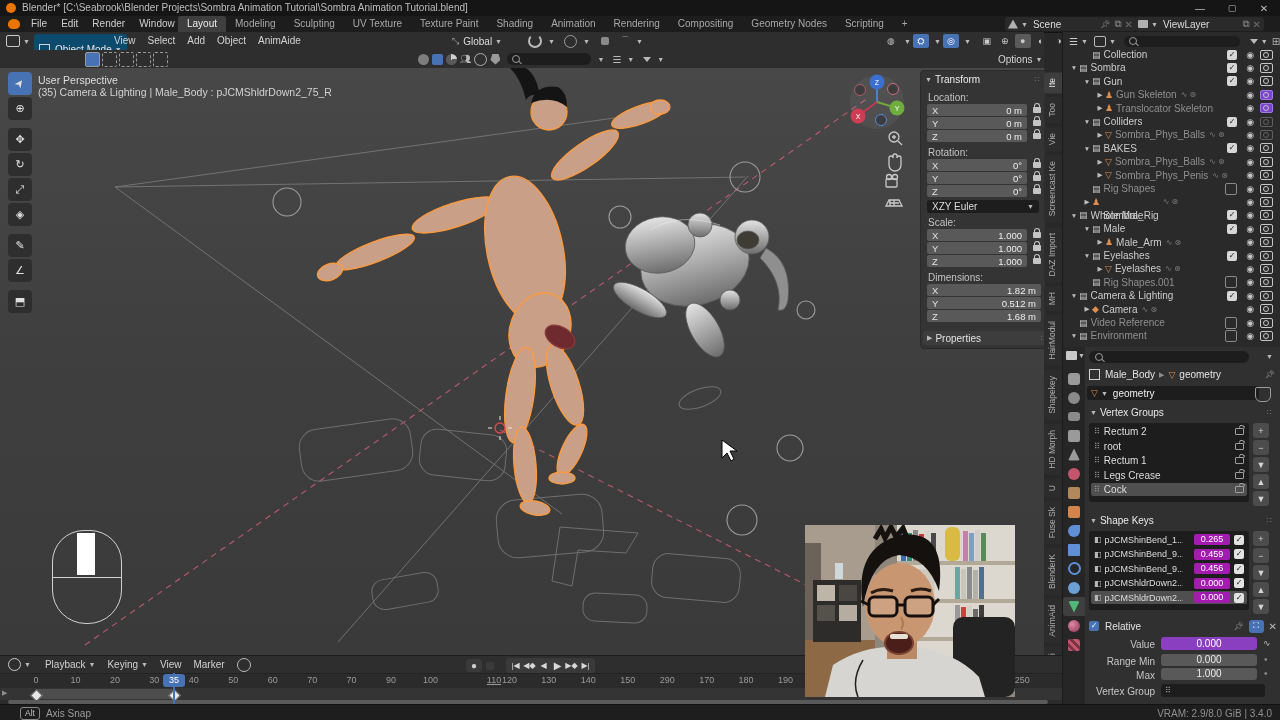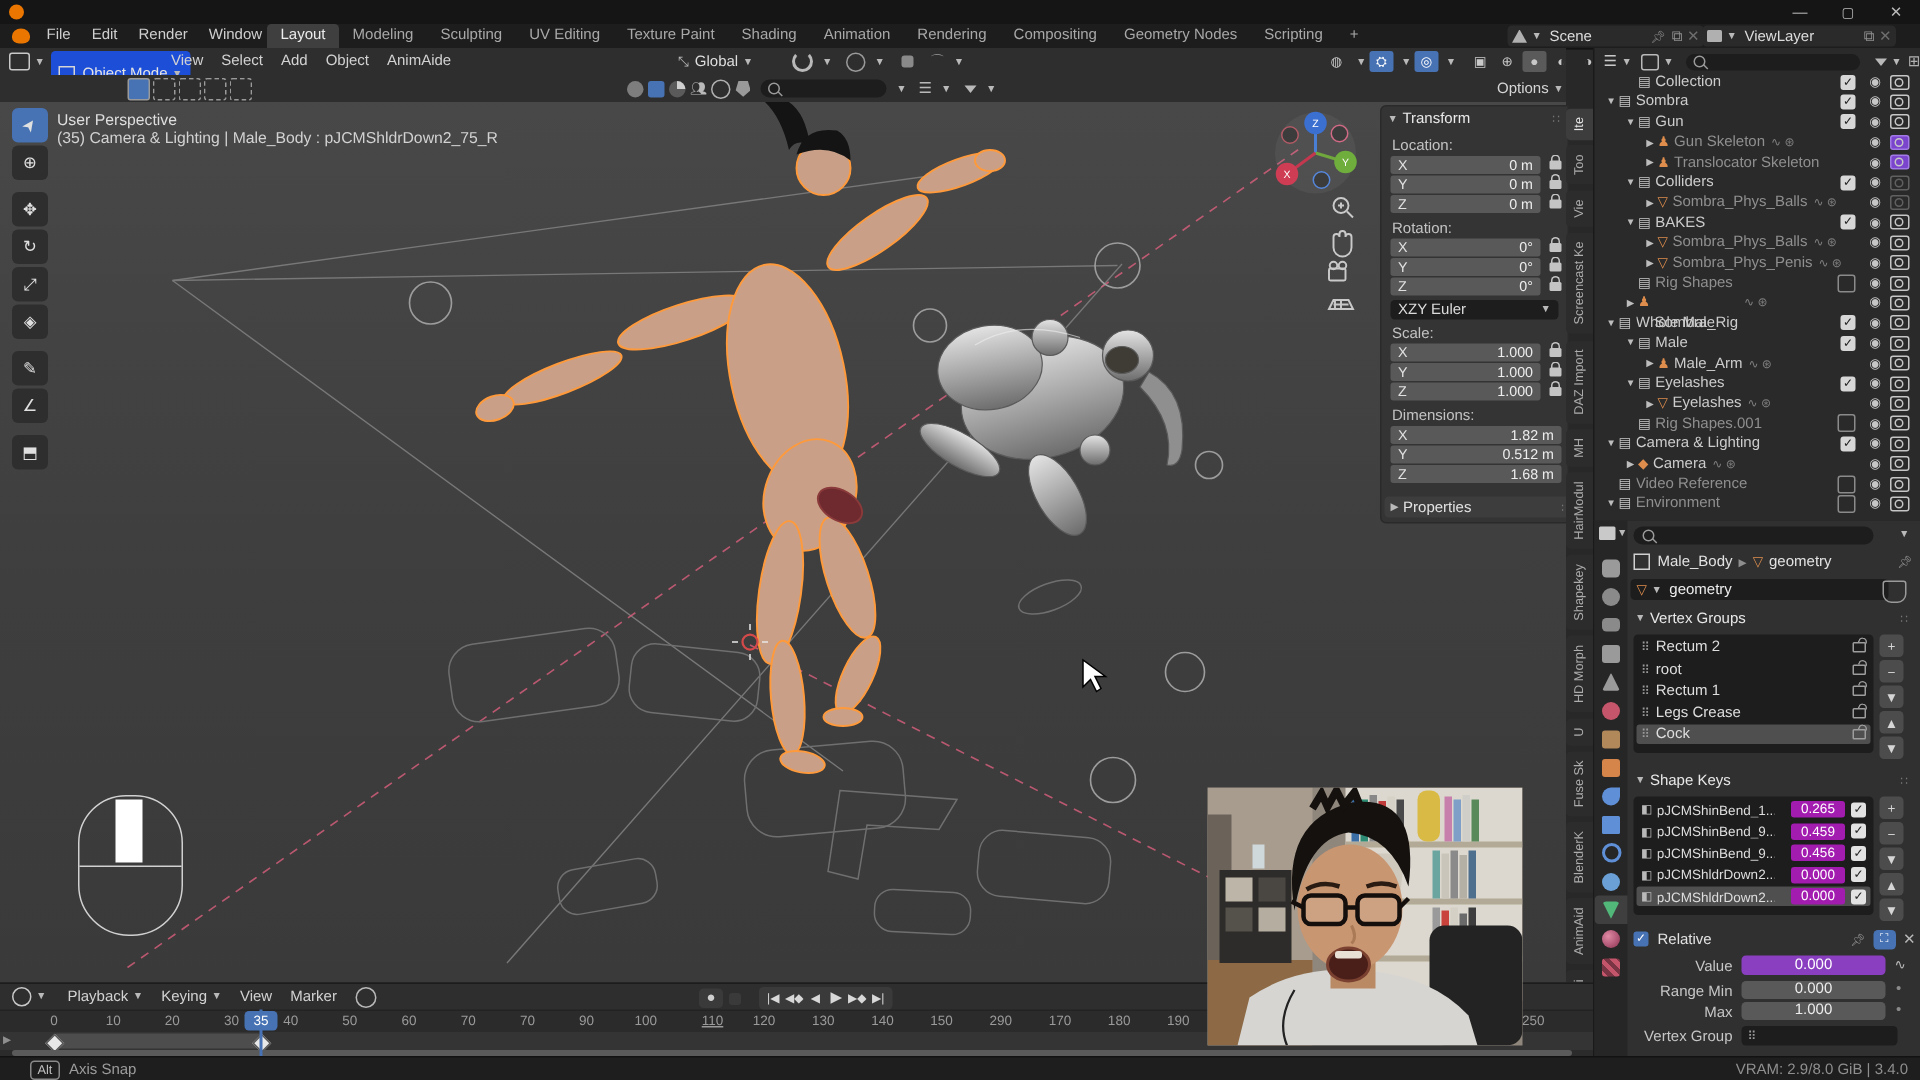--- a/index.html
+++ b/index.html
@@ -60,41 +60,42 @@
   .hdr-ic{width:16px;height:14px;border-radius:2px;display:flex;align-items:center;justify-content:center;color:#c9c9c9;font-size:9px}
   .hdr-ic.on{background:#4772b3;color:#fff}
 </style>
 </head>
 <body>
 
 <div id="root">
 
   <div class="a flex" style="left:0;top:0;width:1280px;height:16px;background:#151515">
     <div class="a" style="left:6px;top:3px;width:10px;height:10px;border-radius:50%;background:#ea7600"></div>
+    <div class="a" style="left:22px;top:2px;color:#bdbdbd">Blender* [C:\Seabrook\Blender Projects\Sombra Animation Tutorial\Sombra Animation Tutorial.blend]</div>
     <div class="a flex" style="right:0;top:0;height:16px">
       <div style="width:32px;text-align:center;color:#bbb">—</div>
       <div style="width:32px;text-align:center;color:#bbb;font-size:9px">▢</div>
       <div style="width:32px;text-align:center;color:#bbb">✕</div>
     </div>
   </div>
 
   <div class="a" style="left:0;top:16px;width:1280px;height:16px;background:#1d1d1d;border-bottom:1px solid #131313">
     <div class="a" style="left:8px;top:3px;width:12px;height:10px;background:#ea7600;border-radius:50% 50% 40% 40%"></div>
     <div id="tb-menus" class="a flex" style="left:24px;top:0;height:16px">
         <div class="menu">File</div>
         <div class="menu">Edit</div>
         <div class="menu">Render</div>
         <div class="menu">Window</div>
         <div class="menu">Help</div>
       </div>
     <div id="tb-tabs" class="a flex" style="left:178px;top:0;height:16px">
         <div class="wtab active">Layout</div>
         <div class="wtab">Modeling</div>
         <div class="wtab">Sculpting</div>
-        <div class="wtab">UV Editing</div>
+        <div class="wtab">UV Texture</div>
         <div class="wtab">Texture Paint</div>
         <div class="wtab">Shading</div>
         <div class="wtab">Animation</div>
         <div class="wtab">Rendering</div>
         <div class="wtab">Compositing</div>
         <div class="wtab">Geometry Nodes</div>
         <div class="wtab">Scripting</div>
         <div class="wtab">+</div>
       </div>
 
@@ -113,21 +114,21 @@
       <span style="margin-left:auto;color:#8e8e8e">⧉</span>
       <span style="margin-left:3px;color:#6e6e6e">✕</span>
     </div>
   </div>
 
   <div class="a" style="left:0;top:32px;width:1044px;height:18px;background:#2e2e2e;border-bottom:1px solid #242424">
     <div class="a flex" style="left:6px;top:2px;height:14px">
       <span style="width:12px;height:10px;border:1px solid #c9c9c9;border-radius:2px;display:inline-block"></span>
       <span class="caret">▼</span>
     </div>
-    <div class="a flex" style="left:34px;top:2px;height:30px;background:#1d4ed8;border-radius:3px;padding:0 5px">
+    <div class="a flex" style="left:34px;top:2px;height:30px;background:#0c4a6e;border-radius:3px;padding:0 5px">
       <span style="width:9px;height:9px;border:1px solid #d5d5d5;display:inline-block"></span>
       <span style="margin-left:5px;color:#e4e4e4">Object Mode</span>
       <span class="caret">▼</span>
     </div>
     <div id="vp-menus" class="a flex" style="left:108px;top:0;height:18px">
         <div class="hmenu">View</div>
         <div class="hmenu">Select</div>
         <div class="hmenu">Add</div>
         <div class="hmenu">Object</div>
         <div class="hmenu">AnimAide</div>
@@ -923,21 +924,21 @@
         <div class="tick" style="left: 75.45px; top: 2px;">10</div>
         <div class="tick" style="left: 114.9px; top: 2px;">20</div>
         <div class="tick" style="left: 154.35px; top: 2px;">30</div>
         <div class="tick" style="left: 193.8px; top: 2px;">40</div>
         <div class="tick" style="left: 233.25px; top: 2px;">50</div>
         <div class="tick" style="left: 272.7px; top: 2px;">60</div>
         <div class="tick" style="left: 312.15px; top: 2px;">70</div>
         <div class="tick" style="left: 351.6px; top: 2px;">70</div>
         <div class="tick" style="left: 391.05px; top: 2px;">90</div>
         <div class="tick" style="left: 430.5px; top: 2px;">100</div>
-        <div class="tick" style="left: 475px; top: 2px; text-decoration: underline;">110</div>
+        <div class="tick" style="left: 494px; top: 2px; text-decoration: underline;">110</div>
         <div class="tick" style="left: 509.4px; top: 2px;">120</div>
         <div class="tick" style="left: 548.85px; top: 2px;">130</div>
         <div class="tick" style="left: 588.3px; top: 2px;">140</div>
         <div class="tick" style="left: 627.75px; top: 2px;">150</div>
         <div class="tick" style="left: 667.2px; top: 2px;">290</div>
         <div class="tick" style="left: 706.65px; top: 2px;">170</div>
         <div class="tick" style="left: 746.1px; top: 2px;">180</div>
         <div class="tick" style="left: 785.55px; top: 2px;">190</div>
         <div class="tick" style="left: 825px; top: 2px;">200</div>
         <div class="tick" style="left: 864.45px; top: 2px;">210</div>

